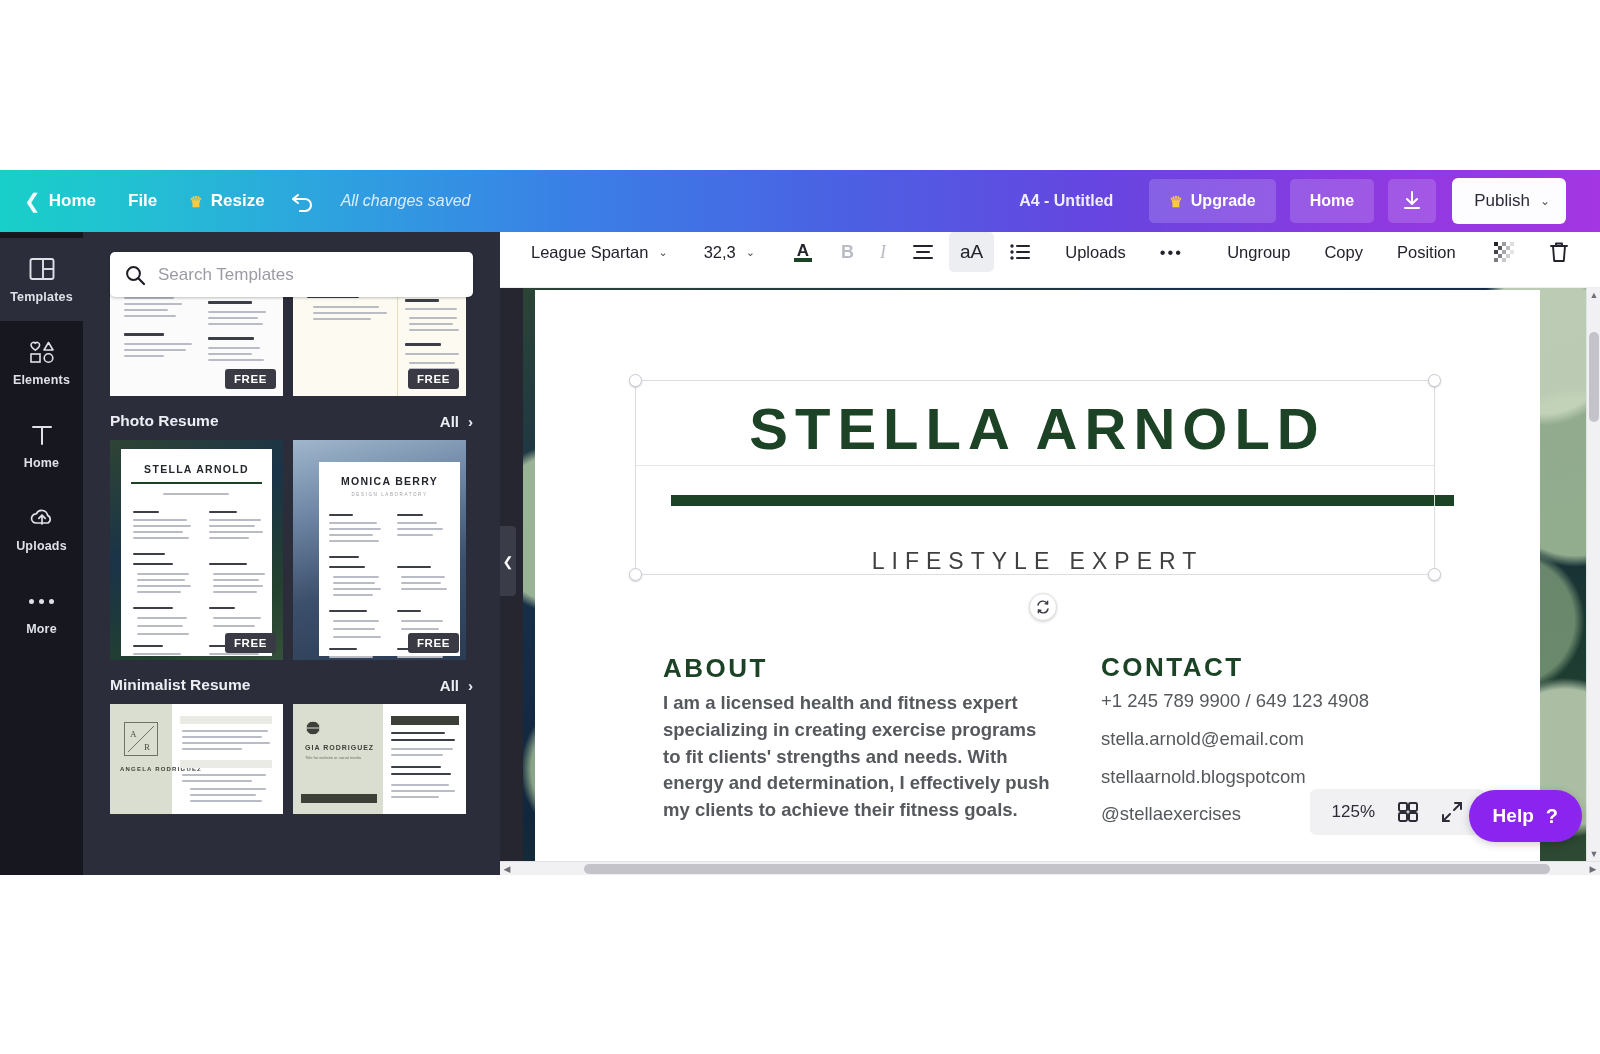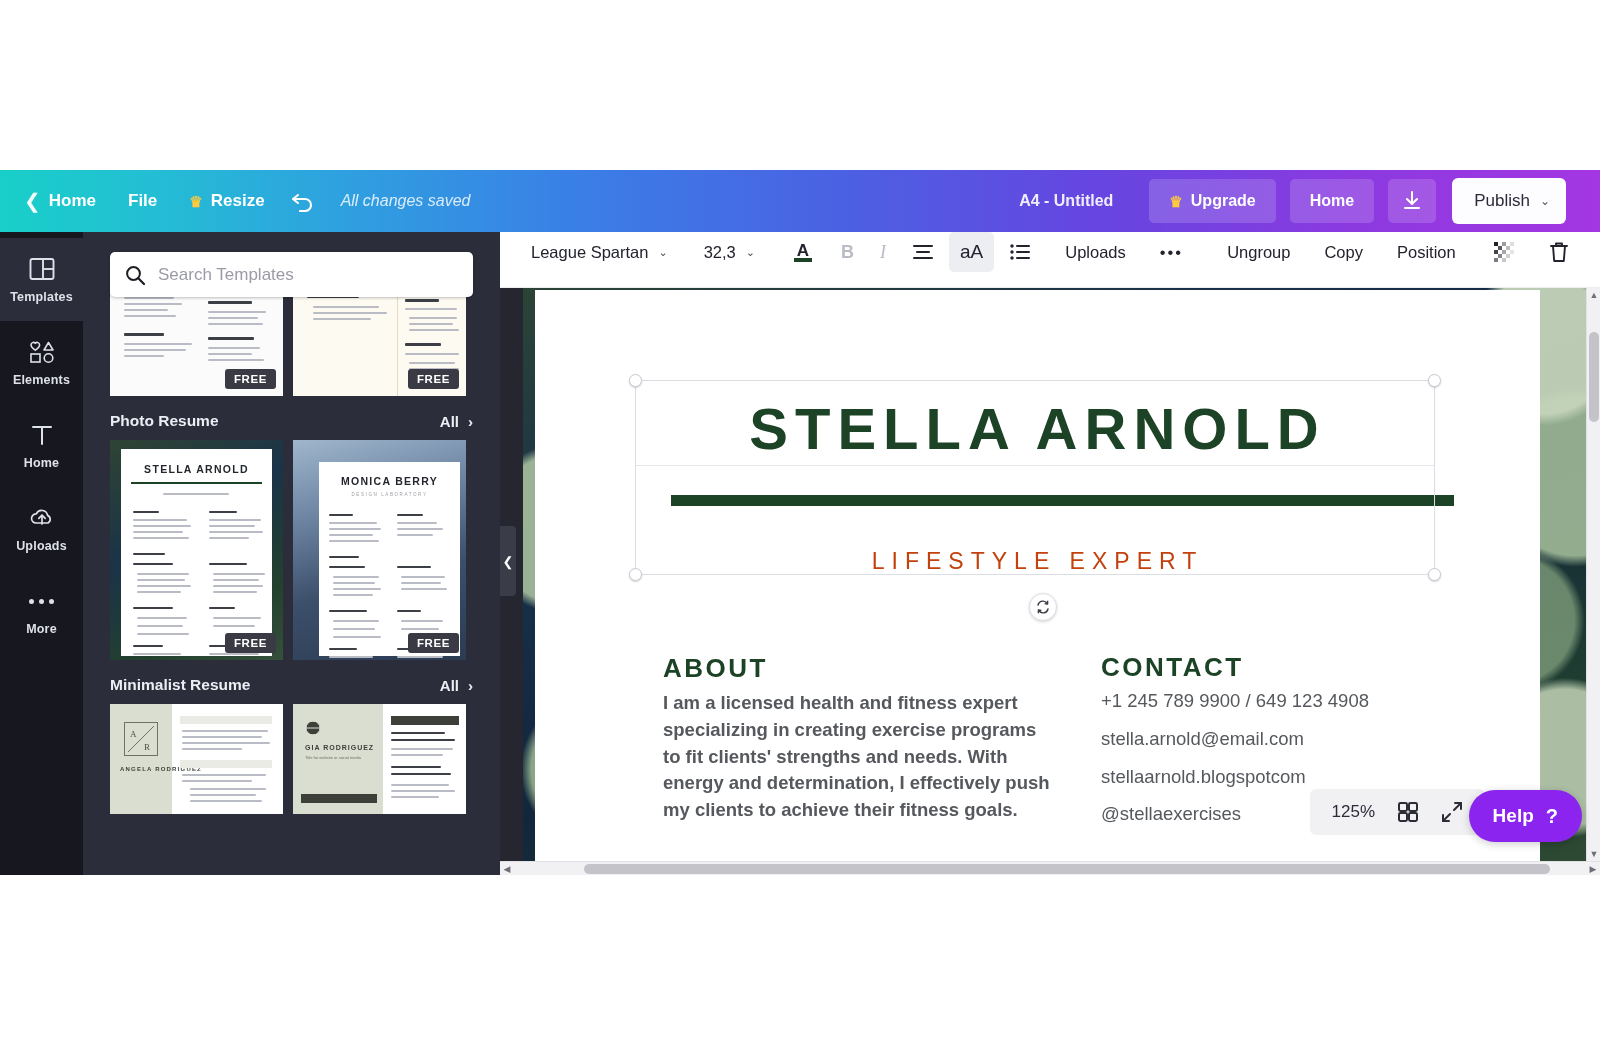--- a/index.html
+++ b/index.html
@@ -225,21 +225,21 @@
     letter-spacing: 7px;
     font-family: "Liberation Sans", sans-serif;
   }
   #rule {
     position: absolute; left: 136px; top: 205px;
     width: 783px; height: 11px; background: #1d4326;
   }
   #subtitle {
     position: absolute; left: 0; right: 0; top: 258px;
     text-align: center;
-    color: #c2410c; font-size: 23px; letter-spacing: 7px;
+    color: #404040; font-size: 23px; letter-spacing: 7px;
   }
   .col-head {
     position: absolute;
     color: #1d4326; font-size: 26px; font-weight: bold; letter-spacing: 2.5px;
   }
   .col-body {
     position: absolute;
     color: #55585c; font-size: 18.5px; line-height: 1.45;
   }
   #about-head { left: 128px; top: 363px; }

